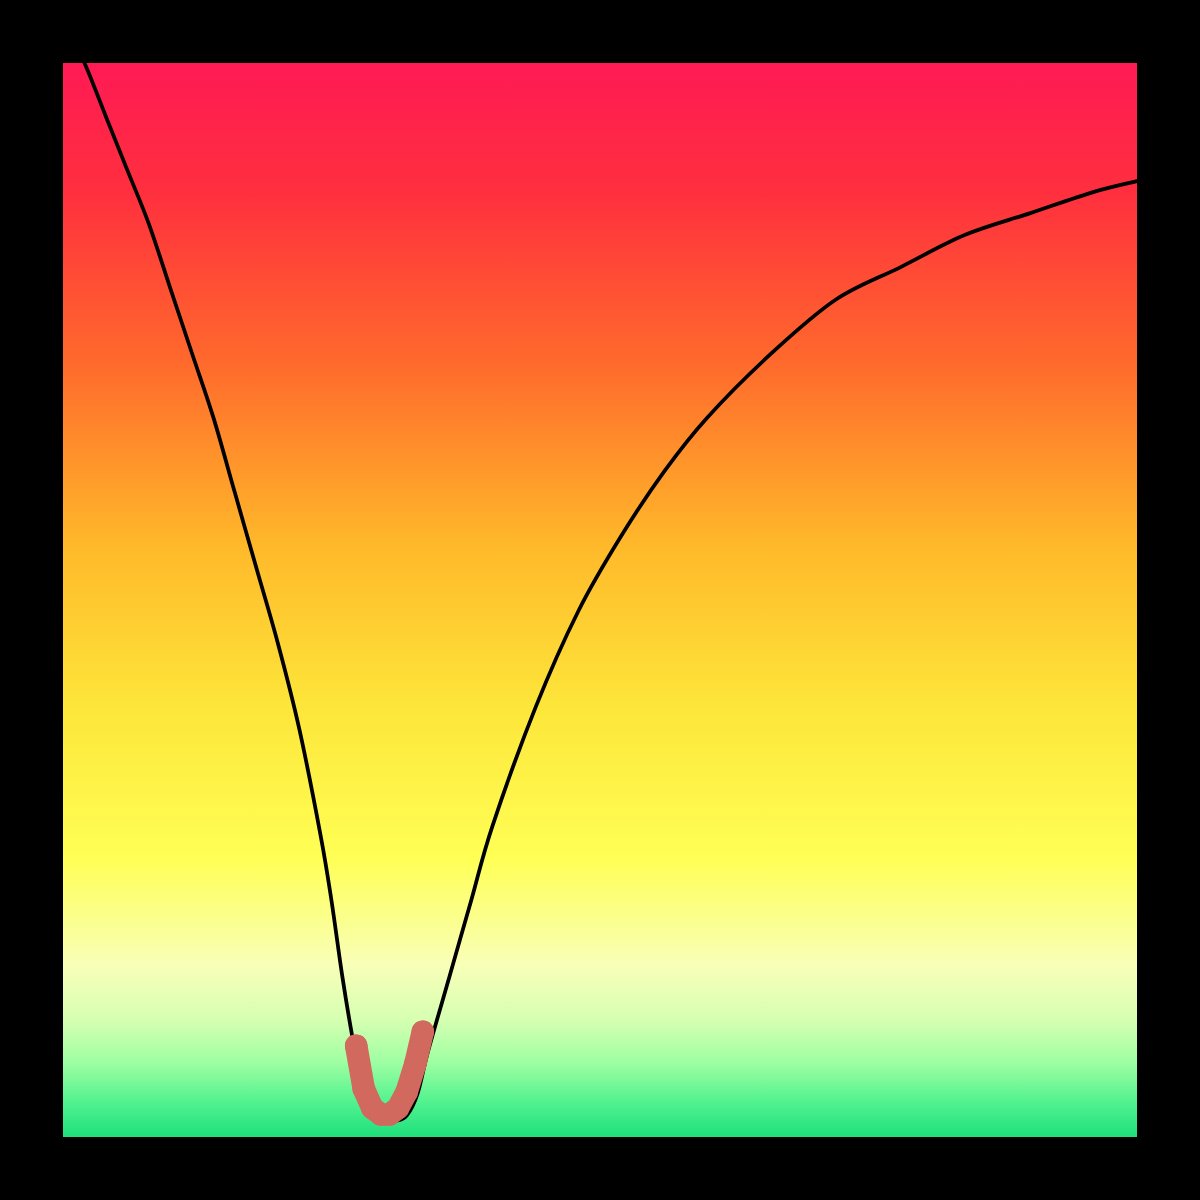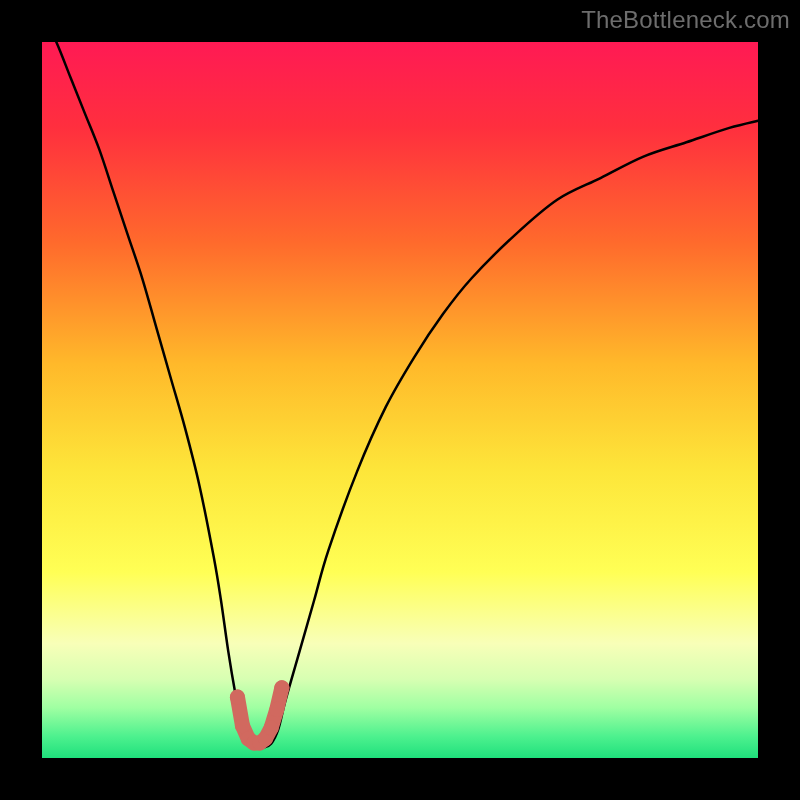--- a/index.html
+++ b/index.html
@@ -88,15 +88,14 @@
           <circle cx="30.4" cy="97.9" r="1.05" fill="#d1695f"></circle>
           <circle cx="31.2" cy="97.3" r="1.05" fill="#d1695f"></circle>
           <circle cx="32" cy="95.8" r="1.05" fill="#d1695f"></circle>
           <circle cx="32.8" cy="93.2" r="1.05" fill="#d1695f"></circle>
           <circle cx="33.5" cy="90.2" r="1.05" fill="#d1695f"></circle>
         </g>
     </svg>
 
   </div>
 
-  <div class="watermark">TheBottleneck.com</div>
 
 </div>
 
 </body></html>

